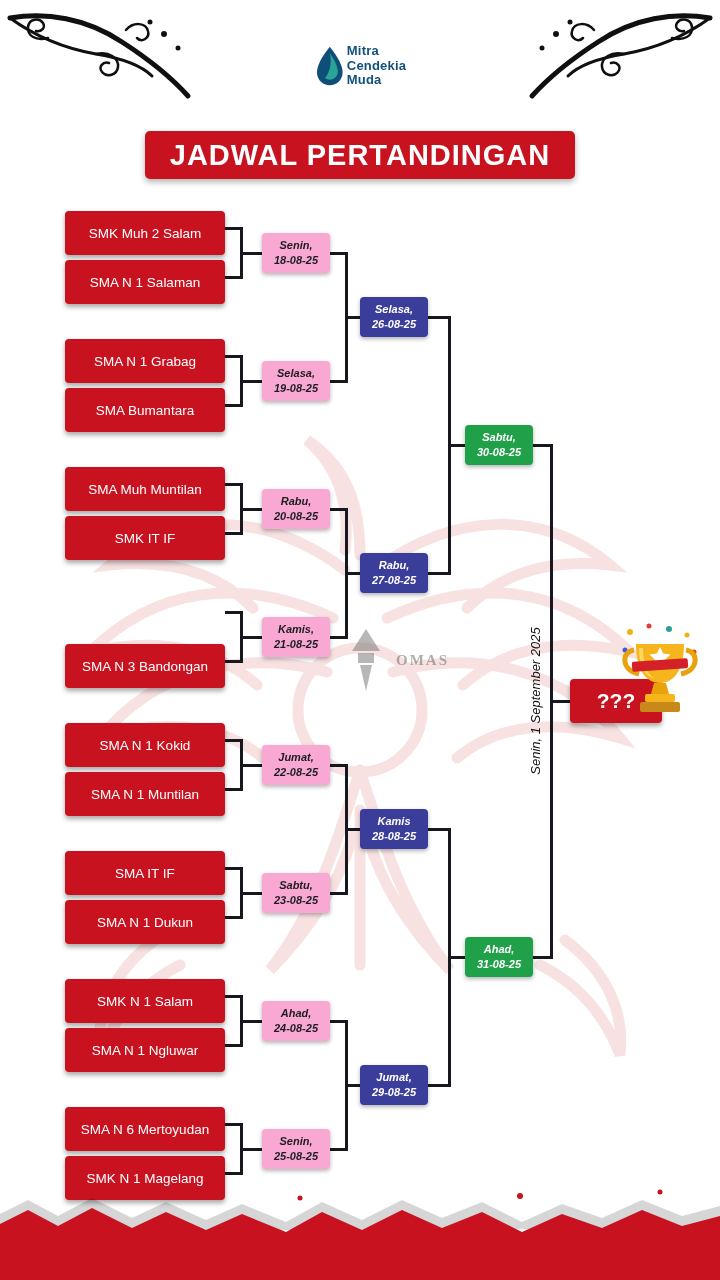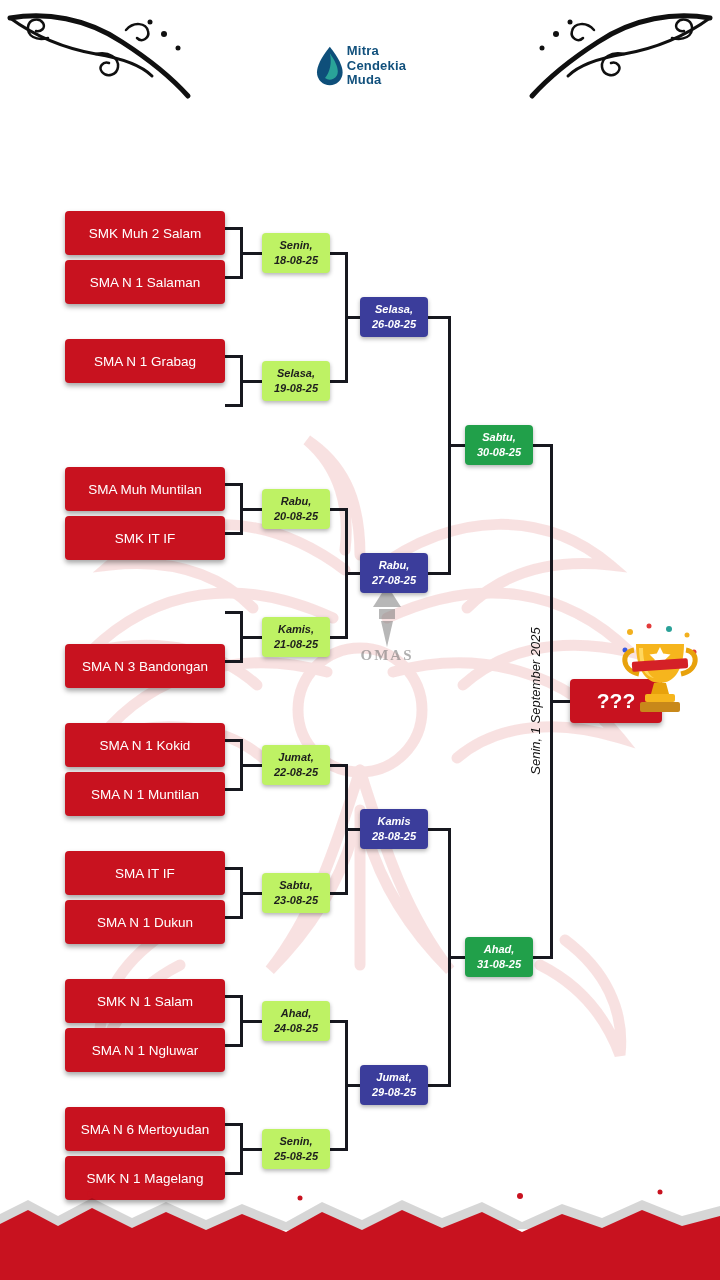--- a/index.html
+++ b/index.html
@@ -17,37 +17,37 @@
            display:flex; align-items:center; justify-content:center; font-size:29px; font-weight:bold;
            letter-spacing:1px; border-radius:5px; box-shadow:0 3px 6px rgba(0,0,0,.3); z-index:2; }
 
   
   .team { position:absolute; left:65px; width:160px; height:44px; background:#c8121f; color:#ffffff;
           display:flex; align-items:center; justify-content:center; font-size:13.5px; border-radius:4px;
           box-shadow:0 3px 5px rgba(0,0,0,.35); z-index:2; text-align:center; }
   .db { position:absolute; width:68px; height:40px; border-radius:4px; display:flex; flex-direction:column;
         align-items:center; justify-content:center; font-size:11px; font-style:italic; font-weight:600;
         line-height:1.35; box-shadow:0 2px 4px rgba(0,0,0,.3); z-index:2; text-align:center; }
-  .yellow { left:262px; background:#bef264; color:#1d1d1d; }
+  .yellow { left:262px; background:#f9a8d4; color:#1d1d1d; }
   .blue   { left:360px; background:#3b3d9b; color:#ffffff; }
   .green  { left:465px; background:#21a04a; color:#ffffff; }
   .final-box { position:absolute; left:570px; top:679px; width:92px; height:44px; background:#c8121f; color:#fff;
                display:flex; align-items:center; justify-content:center; font-size:21px; font-weight:bold;
                border-radius:4px; box-shadow:0 3px 5px rgba(0,0,0,.35); z-index:2; }
   .final-label { position:absolute; left:439px; top:690px; width:200px; height:22px; transform:rotate(-90deg);
                  font-size:13px; font-style:italic; color:#111; text-align:center; z-index:1; }
   .trophy { position:absolute; left:617px; top:620px; width:86px; height:106px; z-index:3; }
 
   
   .ln { position:absolute; background:#17181f; z-index:1; }
 
   
   .wm { position:absolute; left:35px; top:380px; width:650px; height:700px; opacity:.15; z-index:0; }
-  .emblem { position:absolute; left:322px; top:585px; width:130px; height:150px; opacity:.55; z-index:0;
-            display:flex; flex-direction:column; align-items:center; color:#6f6f6f; }
+  .emblem { position:absolute; left:336px; top:585px; width:130px; height:150px; opacity:.55; z-index:0;
+            display:flex; flex-direction:row; align-items:center; color:#6f6f6f; }
   .emblem-text { font-size:15px; letter-spacing:2px; font-weight:bold; font-family:"Liberation Serif", serif; }
 
   
   .torn { position:absolute; left:0; bottom:0; width:720px; height:110px; z-index:2; }
 </style>
 </head>
 <body>
 
 <div class="poster">
 
@@ -112,24 +112,26 @@
       <path d="M20 2 C31 16 36 26 36 34 a16 16 0 0 1 -32 0 C4 26 9 16 20 2 Z" fill="#0e4f7a"></path>
       <path d="M20 10 C27 20 30 27 30 33 a10 10 0 0 1 -16 8 C20 34 23 22 20 10 Z" fill="#2aa398"></path>
     </svg>
     <span class="logo-text">
       <span>Mitra</span>
       <span>Cendekia</span>
       <span>Muda</span>
     </span>
   </div>
 
+  <div class="title">JADWAL PERTANDINGAN</div>
 
   <div class="team" style="top:211px">SMK Muh 2 Salam</div>
   <div class="team" style="top:260px">SMA N 1 Salaman</div>
   <div class="team" style="top:339px">SMA N 1 Grabag</div>
+  <div class="team" style="top:388px">SMA Bumantara</div>
   <div class="team" style="top:467px">SMA Muh Muntilan</div>
   <div class="team" style="top:516px">SMK IT IF</div>
   <div class="team" style="top:644px">SMA N 3 Bandongan</div>
   <div class="team" style="top:723px">SMA N 1 Kokid</div>
   <div class="team" style="top:772px">SMA N 1 Muntilan</div>
   <div class="team" style="top:851px">SMA IT IF</div>
   <div class="team" style="top:900px">SMA N 1 Dukun</div>
   <div class="team" style="top:979px">SMK N 1 Salam</div>
   <div class="team" style="top:1028px">SMA N 1 Ngluwar</div>
   <div class="team" style="top:1107px">SMA N 6 Mertoyudan</div>

